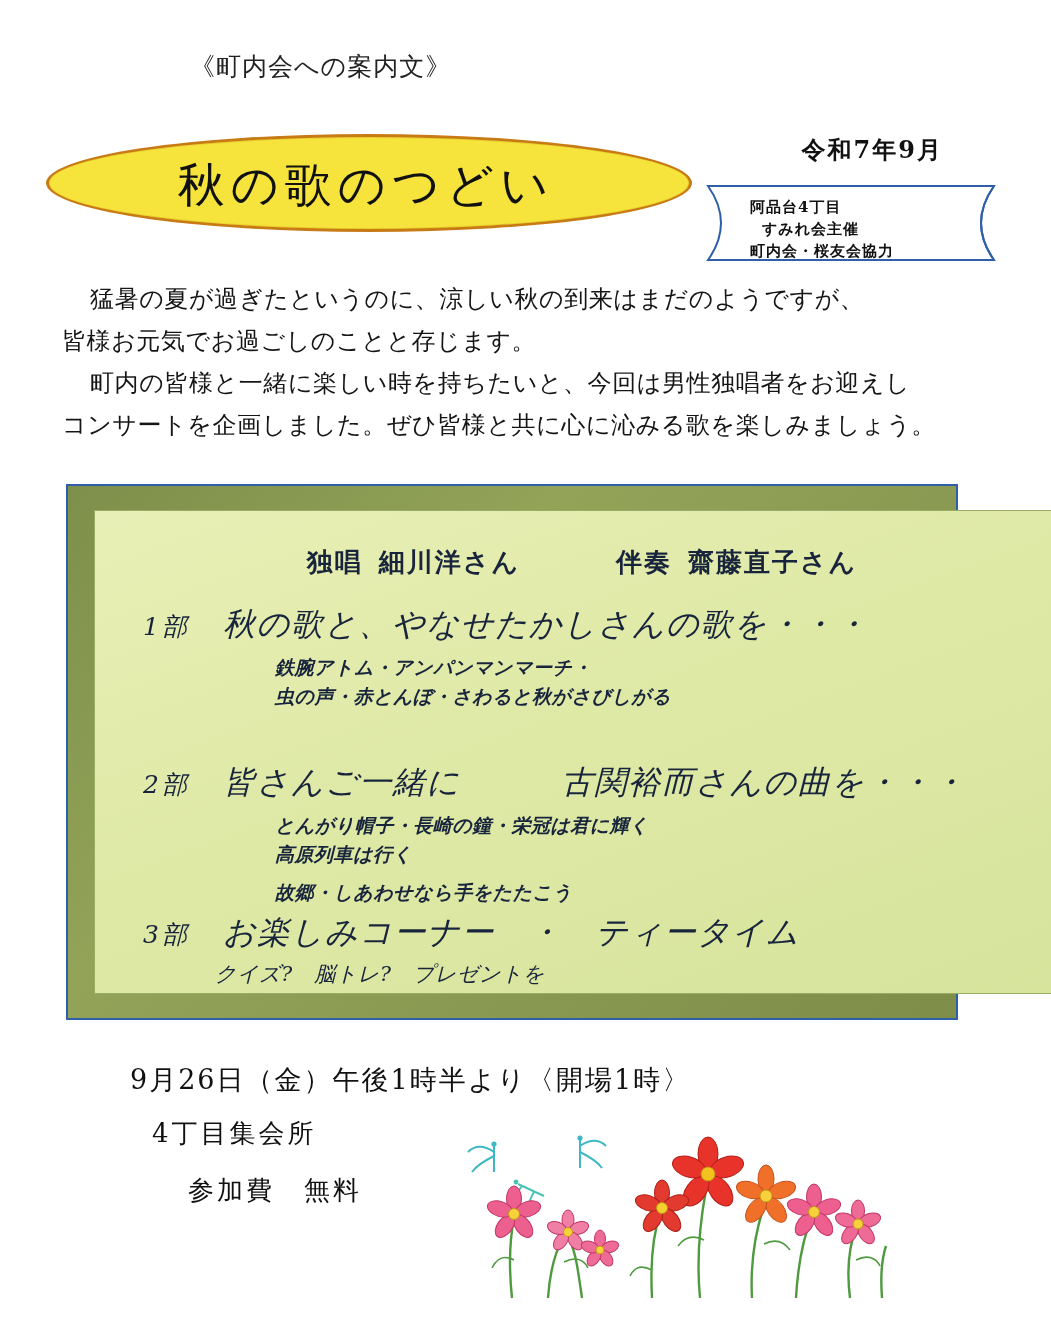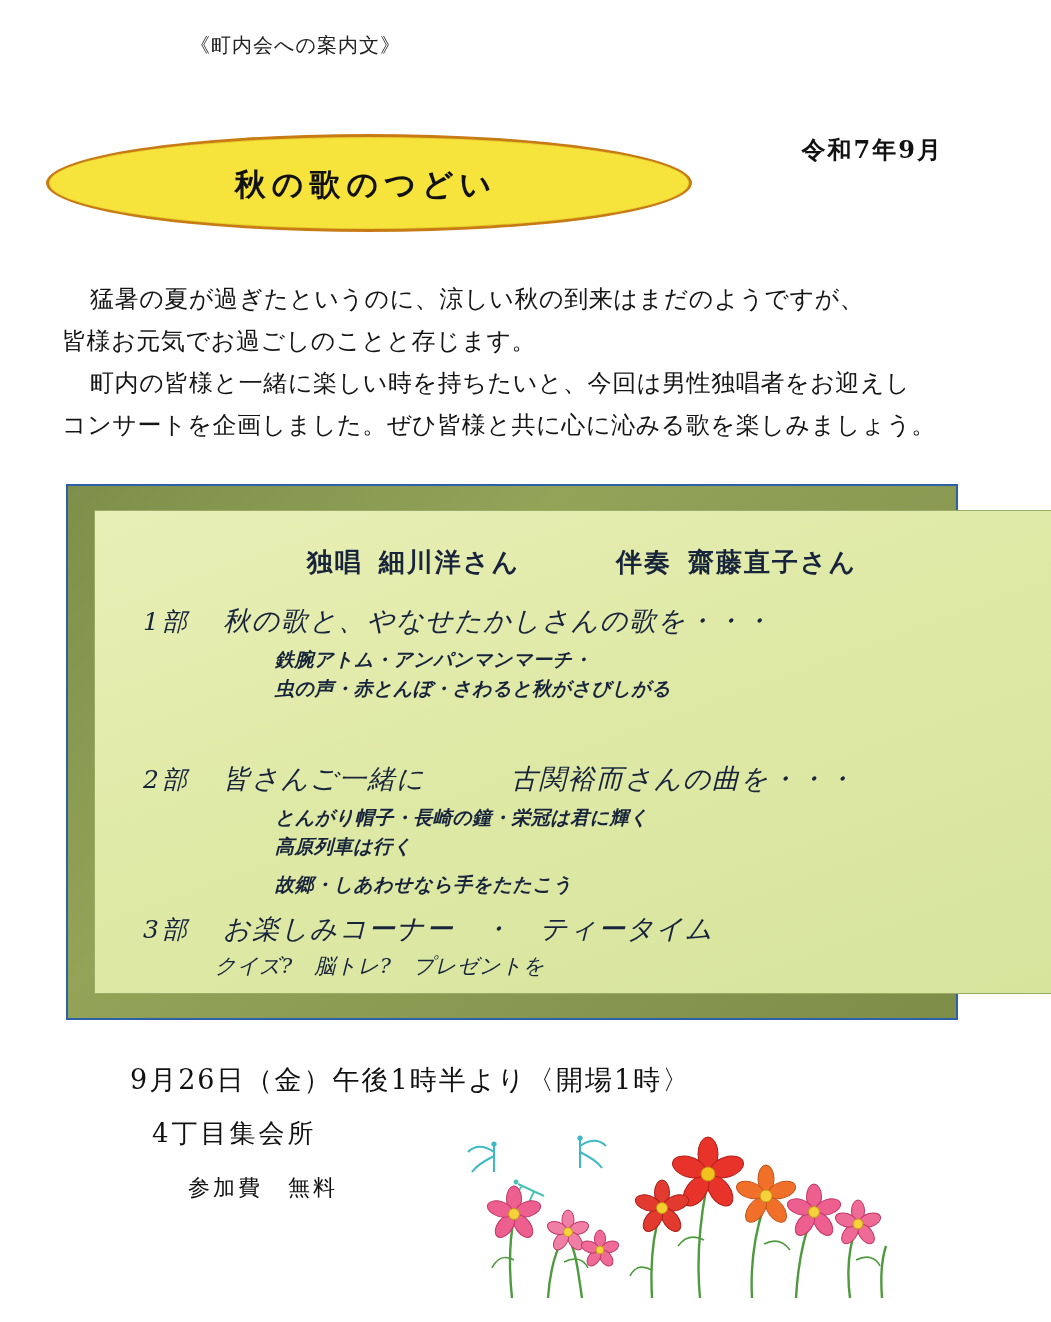--- a/index.html
+++ b/index.html
@@ -17,22 +17,22 @@
   }
   .page {
     position: absolute;
     inset: 0;
   }
 
   
   .doc-note {
     position: absolute;
     left: 190px;
-    top: 32px;
-    font-size: 20px;
+    top: 50px;
+    font-size: 25px;
     letter-spacing: 1px;
     color: #222;
   }
 
   
   .issue-date {
     position: absolute;
     right: 108px;
     top: 134px;
     font-size: 24px;
@@ -55,22 +55,22 @@
   }
   .title-text {
     position: absolute;
     left: 46px;
     top: 145px;
     width: 640px;
     height: 80px;
     display: flex;
     align-items: center;
     justify-content: center;
-    font-size: 31px;
-    font-weight: bold;
+    font-size: 47px;
+    font-weight: normal;
     letter-spacing: 6px;
     color: #111;
     font-family: "DejaVu Serif", serif;
   }
 
   
   .organizer-ribbon {
     position: absolute;
     left: 694px;
     top: 184px;
@@ -160,21 +160,21 @@
   .part .part-label {
     width: 128px;
     text-align: left;
     padding-left: 48px;
     font-size: 25px;
     letter-spacing: 3px;
     color: #17243c;
     box-sizing: border-box;
   }
   .part .part-title {
-    font-size: 27px;
+    font-size: 32px;
     letter-spacing: 1.5px;
     color: #17243c;
   }
   .part .songs {
     margin-top: 6px;
     padding-left: 180px;
     font-size: 19px;
     font-weight: bold;
     line-height: 1.5;
     letter-spacing: 0.5px;
@@ -209,21 +209,21 @@
   .footer-place {
     margin-top: 18px;
     padding-left: 22px;
     font-size: 26px;
     letter-spacing: 3px;
     color: #111;
   }
   .footer-fee {
     margin-top: 22px;
     padding-left: 58px;
-    font-size: 22px;
+    font-size: 26px;
     letter-spacing: 3px;
     color: #111;
   }
 
   
   .flowers {
     position: absolute;
     left: 452px;
     top: 1110px;
     width: 470px;
@@ -235,20 +235,31 @@
 
 <div class="page">
 
   <div class="doc-note">《町内会への案内文》</div>
 
   <div class="issue-date">令和7年9月</div>
 
   <div class="title-ellipse"></div>
   <div class="title-text">秋の歌のつどい</div>
 
+  <div class="organizer-ribbon">
+    <svg width="318" height="78" viewBox="0 0 318 78">
+      <path d="M14 2 L300 2 Q274 39 300 76 L14 76 Q40 39 14 2 Z" fill="#ffffff" stroke="#2f5fa8" stroke-width="2"></path>
+      <path d="M300 2 Q274 39 300 76" fill="none" stroke="#2f5fa8" stroke-width="2"></path>
+    </svg>
+    <div class="organizer-lines">
+      <div>阿品台4丁目</div>
+      <div>すみれ会主催</div>
+      <div>町内会・桜友会協力</div>
+    </div>
+  </div>
 
   <div class="greeting">
     <p class="indent">猛暑の夏が過ぎたというのに、涼しい秋の到来はまだのようですが、</p>
     <p>皆様お元気でお過ごしのことと存じます。</p>
     <p class="indent">町内の皆様と一緒に楽しい時を持ちたいと、今回は男性独唱者をお迎えし</p>
     <p>コンサートを企画しました。ぜひ皆様と共に心に沁みる歌を楽しみましょう。</p>
   </div>
 
   <div class="program-frame"></div>
   <div class="program-inner">

